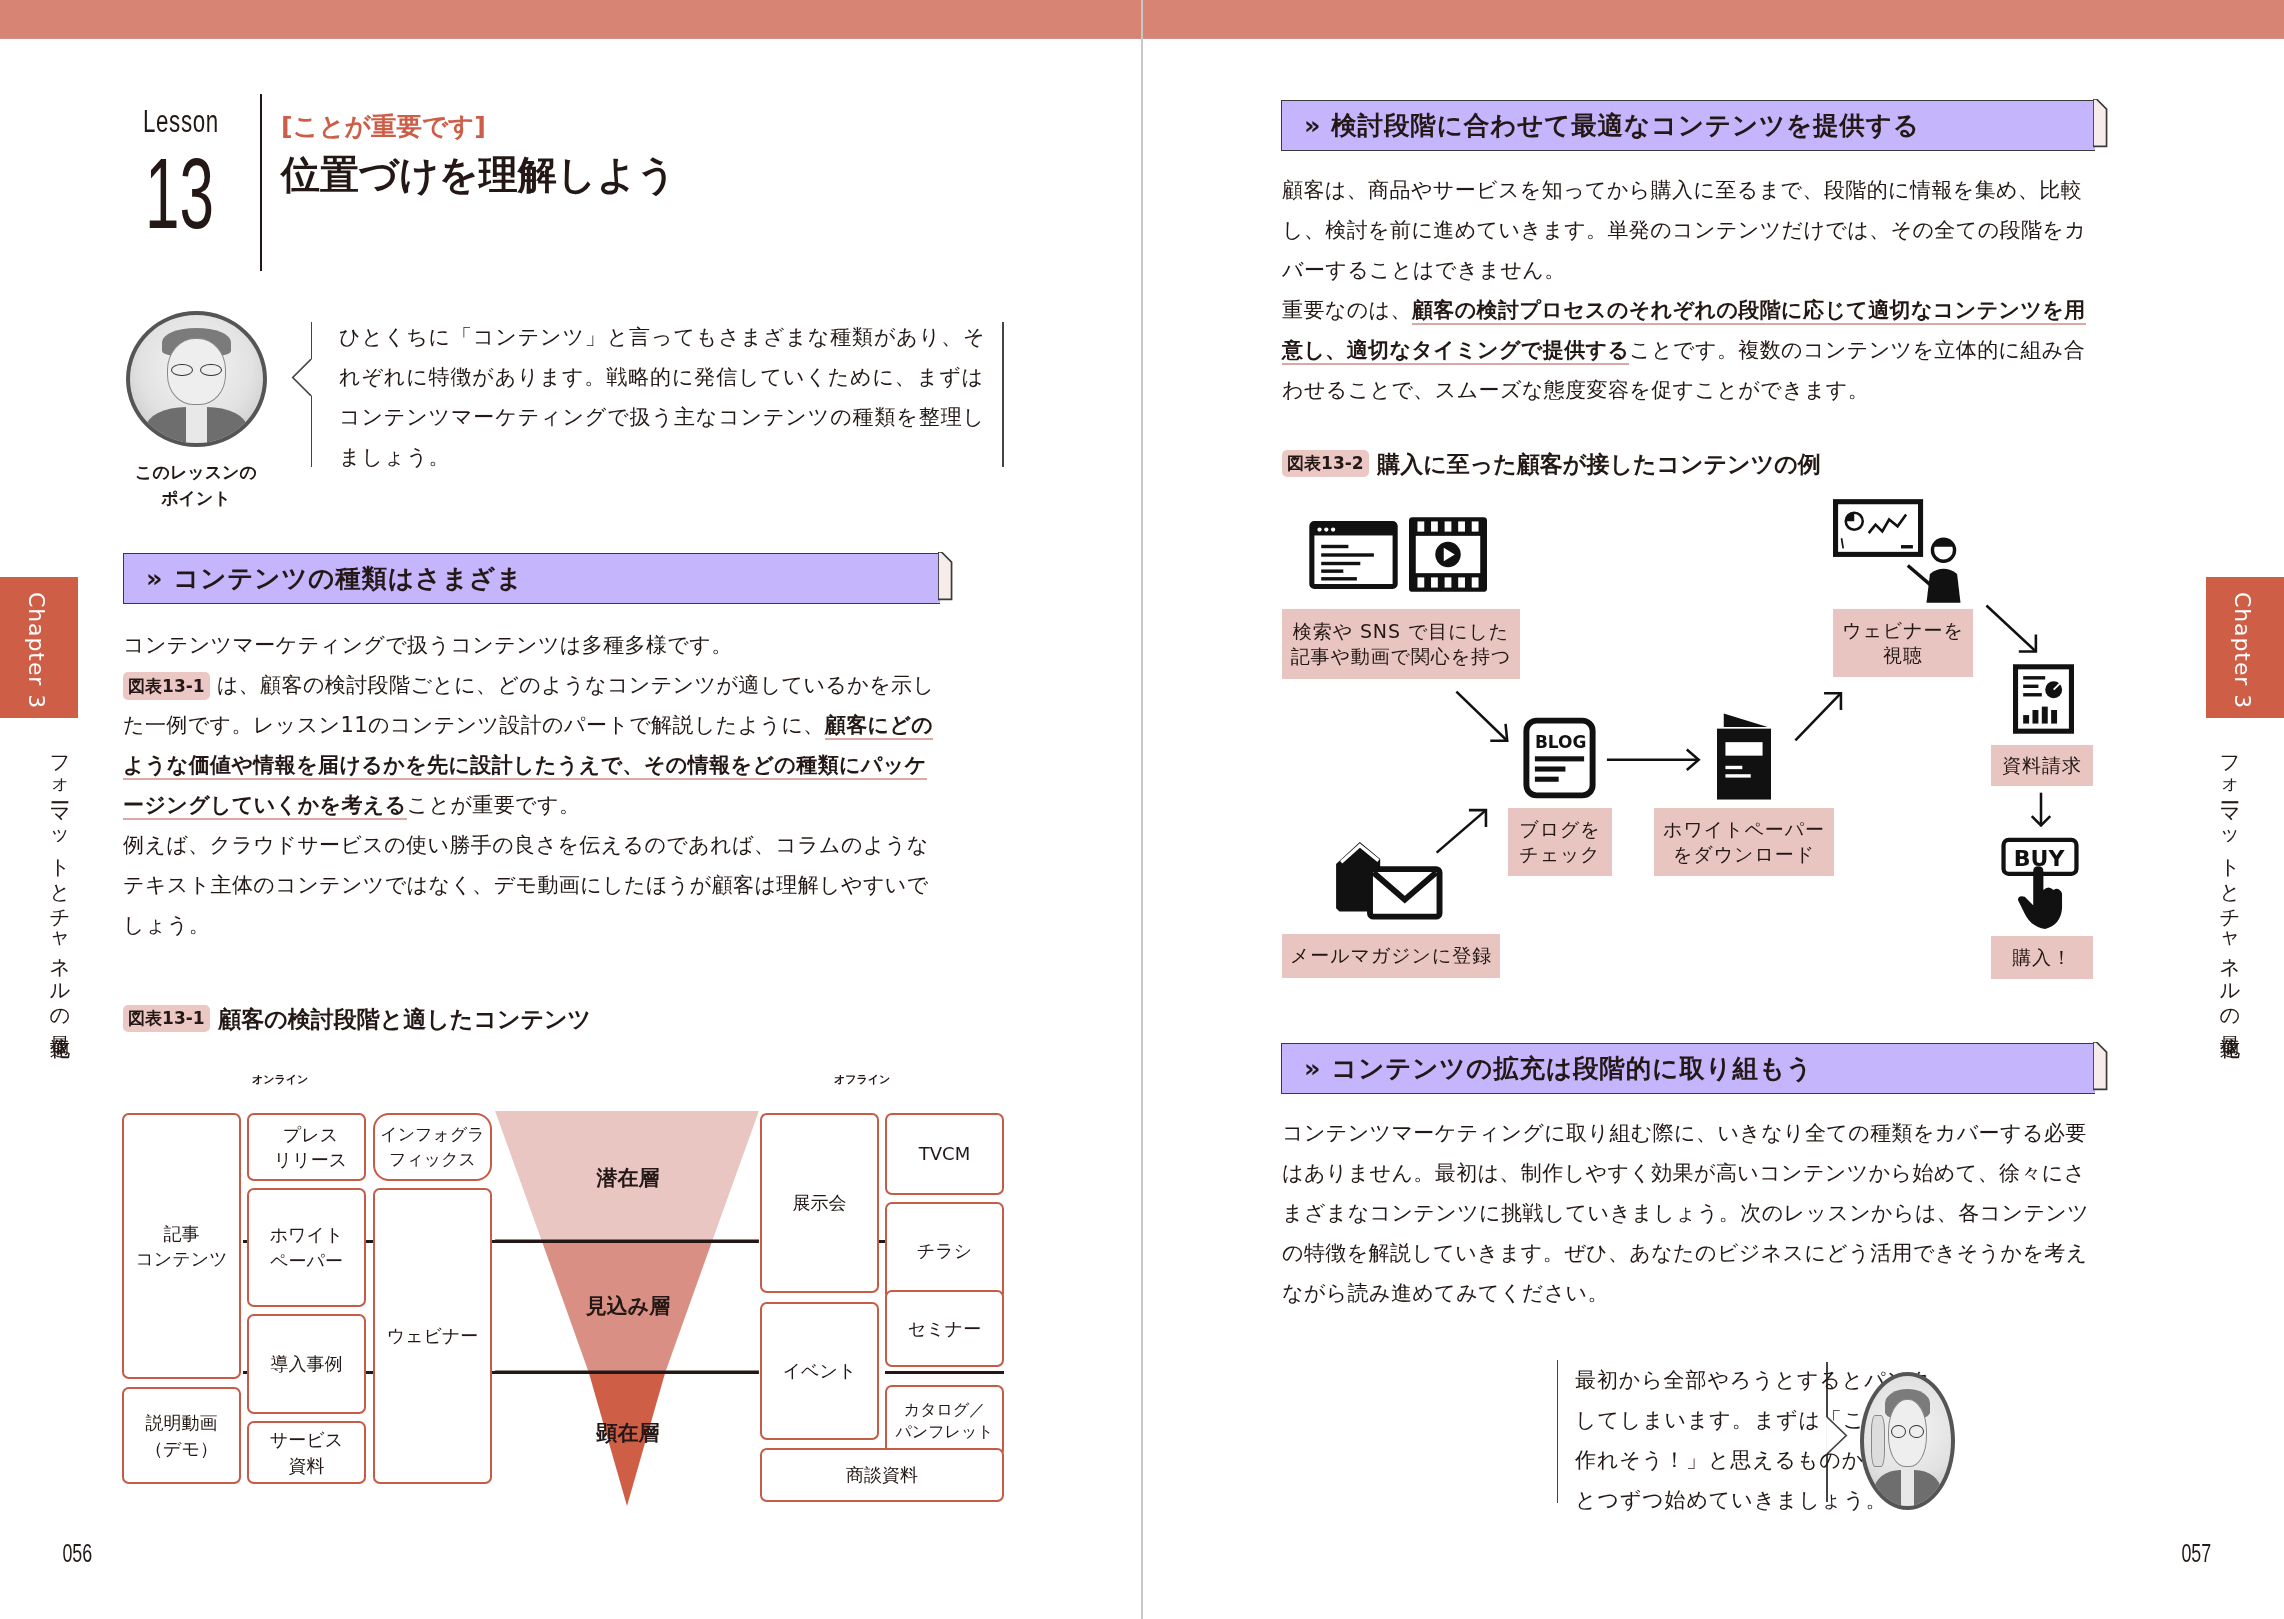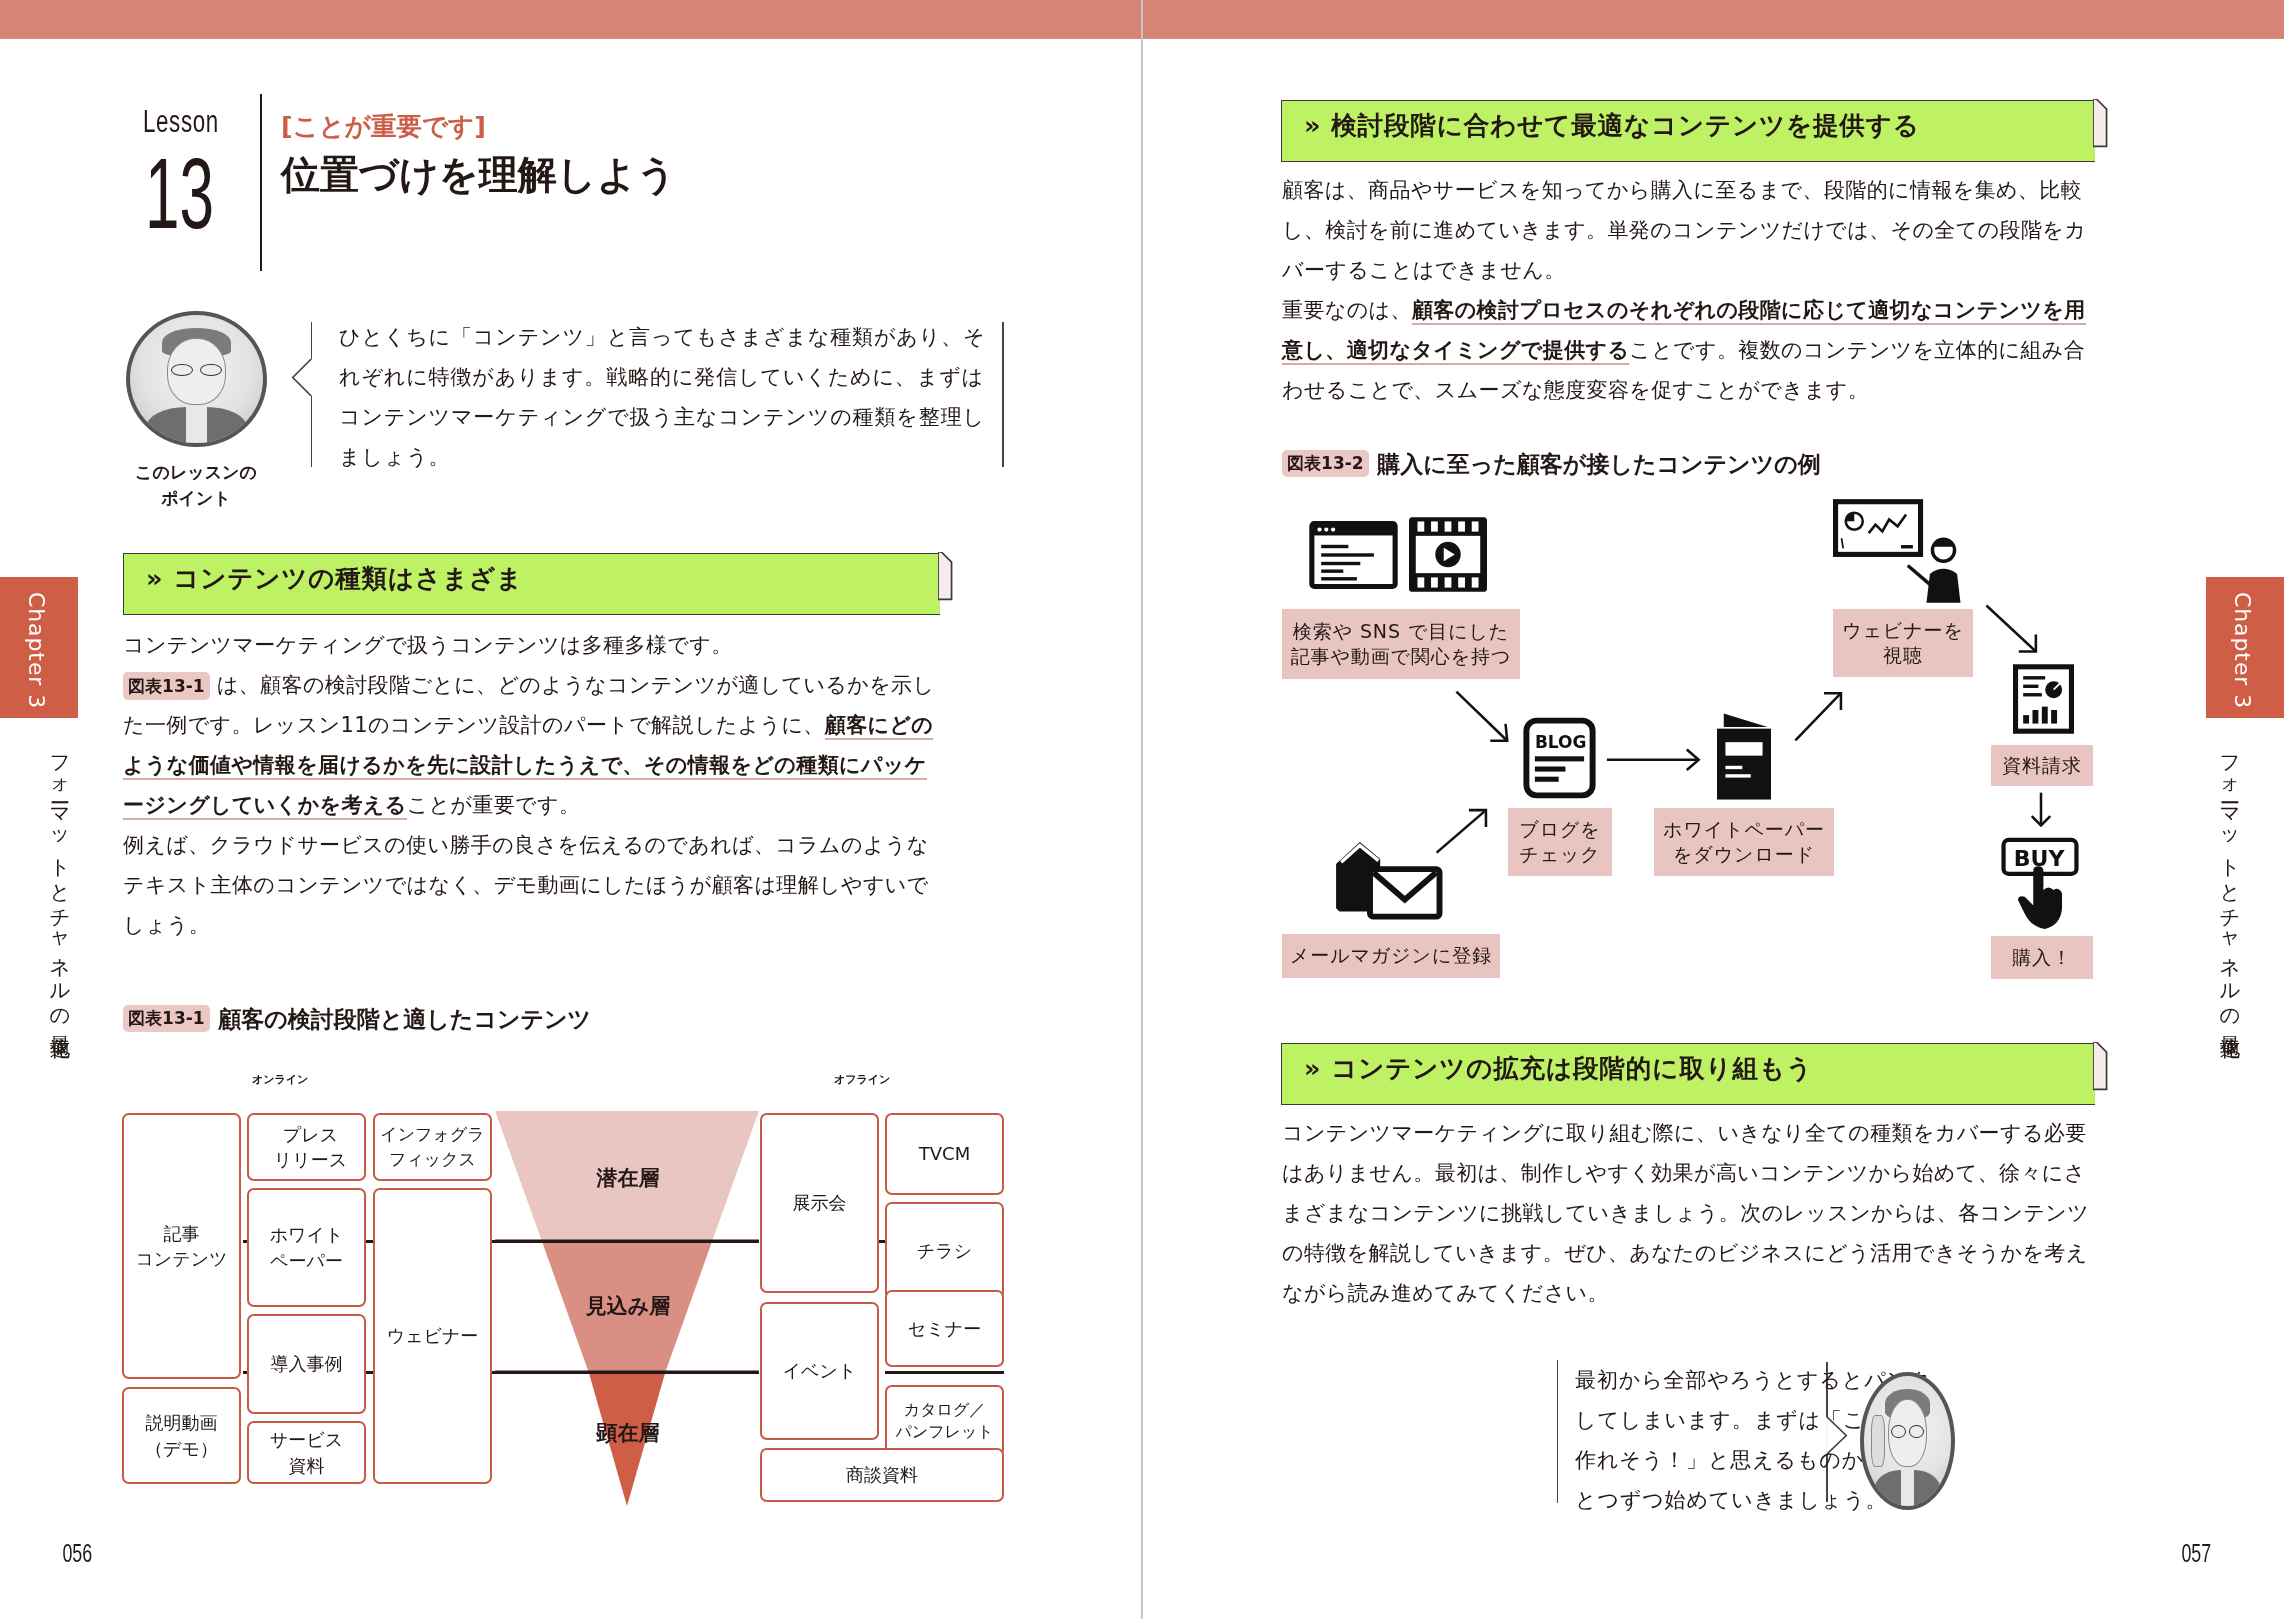--- a/index.html
+++ b/index.html
@@ -28,21 +28,21 @@
   .avatar .collar { position: absolute; left: 42%; top: 72%; width: 16%; height: 30%; background: #e8e8e8; }
   .avatar .thumb { position: absolute; left: 8%; top: 30%; width: 16%; height: 40%; border-radius: 30%; background: #ddd; border: 1.7px solid #888; }
 
   .point-label { position: absolute; left: 128px; top: 460px; width: 136px; text-align: center; font-size: 17px; font-weight: bold; line-height: 25.5px; }
   .point-bubble { position: absolute; left: 311px; top: 322px; width: 693px; height: 145px; border-left: 1.7px solid #444; }
   .point-bubble-right { position: absolute; left: 1002px; top: 322px; width: 1.7px; height: 145px; background: #444; }
   .chevron-left { position: absolute; left: 291px; top: 359px; width: 22px; height: 37px; }
   .point-text { position: absolute; left: 339px; top: 317px; width: 655px; font-size: 21px; line-height: 40px; letter-spacing: 0.9px; color: #231815; }
 
   
-  .sec-head { position: absolute; height: 62px; background: #bef264; border: 1.7px solid #3a3a3a; border-right: none; }
+  .sec-head { position: absolute; height: 51px; background: #c4b5fd; border: 1.7px solid #3a3a3a; border-right: none; }
   .sec-head::after { content: ""; position: absolute; right: -1.7px; top: -1.7px; width: 0; height: 0; }
   .sec-head-text { position: absolute; left: 22px; top: 6.8px; font-size: 25.5px; font-weight: bold; color: #231815; letter-spacing: 0.9px; }
   .sec-head svg { position: absolute; right: -12px; top: -1.7px; }
 
   .body-text { position: absolute; font-size: 21px; line-height: 40px; letter-spacing: 0.4px; color: #231815; }
   .em { font-weight: bold; border-bottom: 2.6px solid #dba9a5; padding-bottom: 0.9px; }
   .fig-tag { display: inline-block; background: #ebc8c3; border-radius: 5.1px; font-size: 17px; padding: 1.7px 5.1px; line-height: 24px; color: #231815; font-weight: bold; letter-spacing: 0; }
 
   .fig-title { position: absolute; font-size: 23px; font-weight: bold; color: #231815; }
   .fig-title .fig-tag { margin-right: 8.5px; vertical-align: 2.6px; }
@@ -165,21 +165,21 @@
       <span style="white-space:pre-line;">ホワイト
 ペーパー</span>
     </div>
   <div class="cbox" style="left:247px;top:1314px;width:119px;height:100px;">
       <span style="white-space:pre-line;">導入事例</span>
     </div>
   <div class="cbox" style="left:247px;top:1421px;width:119px;height:63px;">
       <span style="white-space:pre-line;">サービス
 資料</span>
     </div>
-  <div class="cbox" style="left:373px;top:1113px;width:119px;height:68px;">
+  <div class="cbox" style="left:373px;top:1113px;width:119px;height:68px;border-radius:16px;">
       <span style="white-space:pre-line;font-size:17px;">インフォグラ
 フィックス</span>
     </div>
   <div class="cbox" style="left:373px;top:1188px;width:119px;height:296px;">
       <span style="white-space:pre-line;">ウェビナー</span>
     </div>
 
   <div class="cbox" style="left:760px;top:1113px;width:119px;height:180px;">
       <span style="white-space:pre-line;">展示会</span>
     </div>

